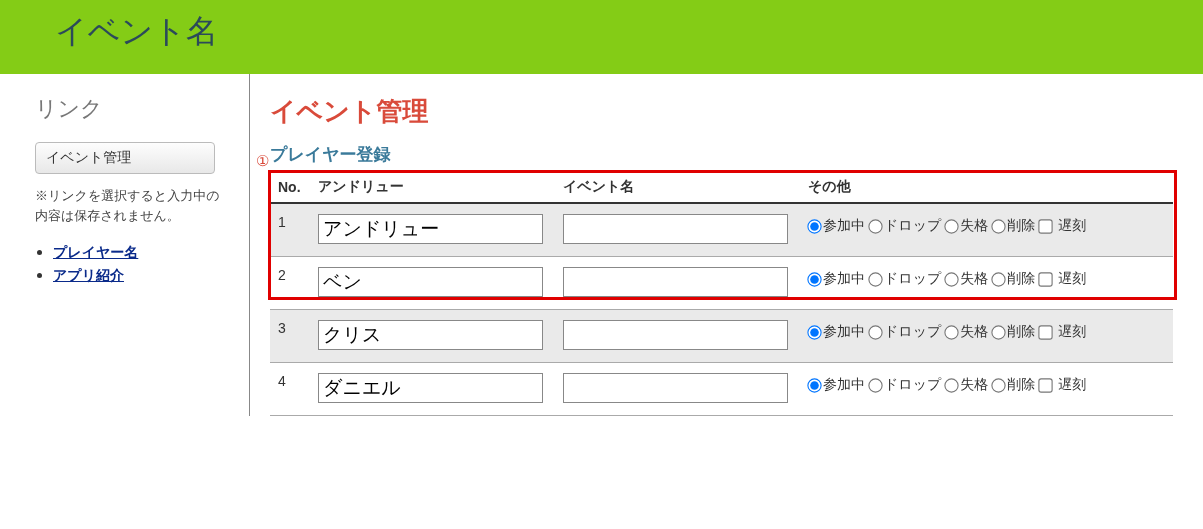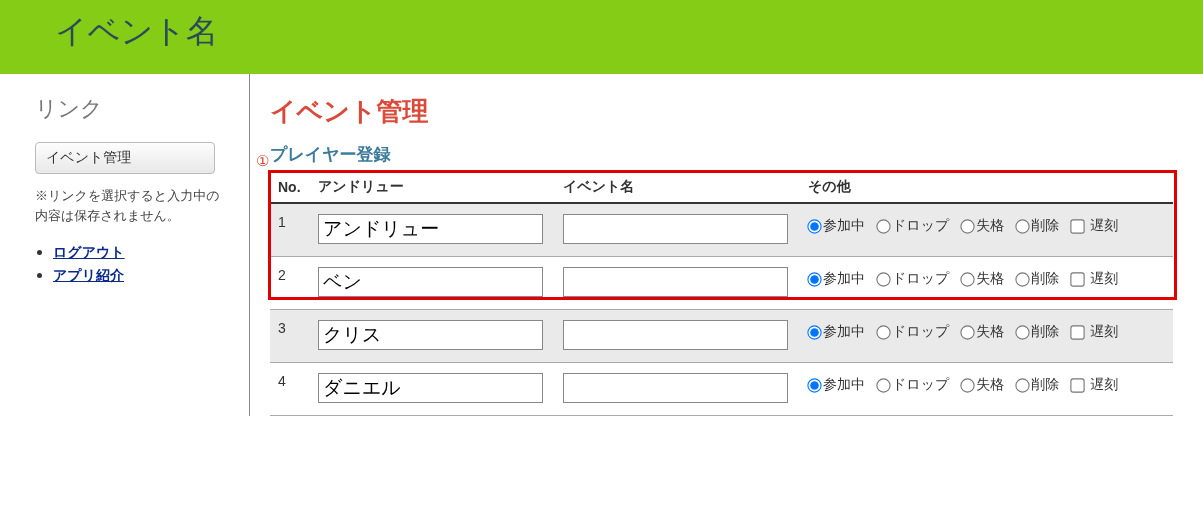--- a/index.html
+++ b/index.html
@@ -23,36 +23,36 @@
     table.player-table { width: 100%; border-collapse: collapse; }
     table.player-table th { text-align: left; font-size: 14px; font-weight: bold; padding: 6px 8px; border-bottom: 2px solid #333; }
     table.player-table td { padding: 10px 8px 12px 8px; border-bottom: 1px solid #aaa; vertical-align: top; font-size: 14px; }
     table.player-table tr.row-grey td { background: #eaeaea; }
     td.col-no { width: 40px; font-size: 13px; vertical-align: top; padding-top: 10px; }
     td.col-name { width: 245px; }
     td.col-comment { width: 245px; }
     input.txt { width: 225px; height: 30px; font-size: 19px; padding: 2px 4px; border: 1px solid #888; background: #fff; font-family: inherit; }
     .other-cell { font-size: 14px; line-height: 1.7; }
     .other-cell input[type=radio], .other-cell input[type=checkbox] { margin: 0 2px 0 0; vertical-align: middle; transform: scale(1.1); }
-    .other-cell label { margin-right: 12px; }
+    .other-cell label { margin-right: 4px; }
   </style>
 </head>
 <body>
 
 <div class="header-bar">
   <h1 class="header-title">イベント名</h1>
 </div>
 
 <div class="layout">
   <aside class="sidebar">
     <div class="sidebar-heading">リンク</div>
     <button class="side-btn">イベント管理</button>
     <div class="side-note">※リンクを選択すると入力中の内容は保存されません。</div>
     <ul class="side-links">
-      <li><a href="#">ログアウト</a></li>
+      <li><a href="#">プレイヤー名</a></li>
       <li><a href="#">アプリ紹介</a></li>
     </ul>
   </aside>
 
   <main class="main">
     <h2 class="page-title">イベント管理</h2>
     <h3 class="section-title">プレイヤー登録</h3>
     <span class="marker" style="left:6px; top:78px;">①</span>
 
     <div class="table-wrap">

